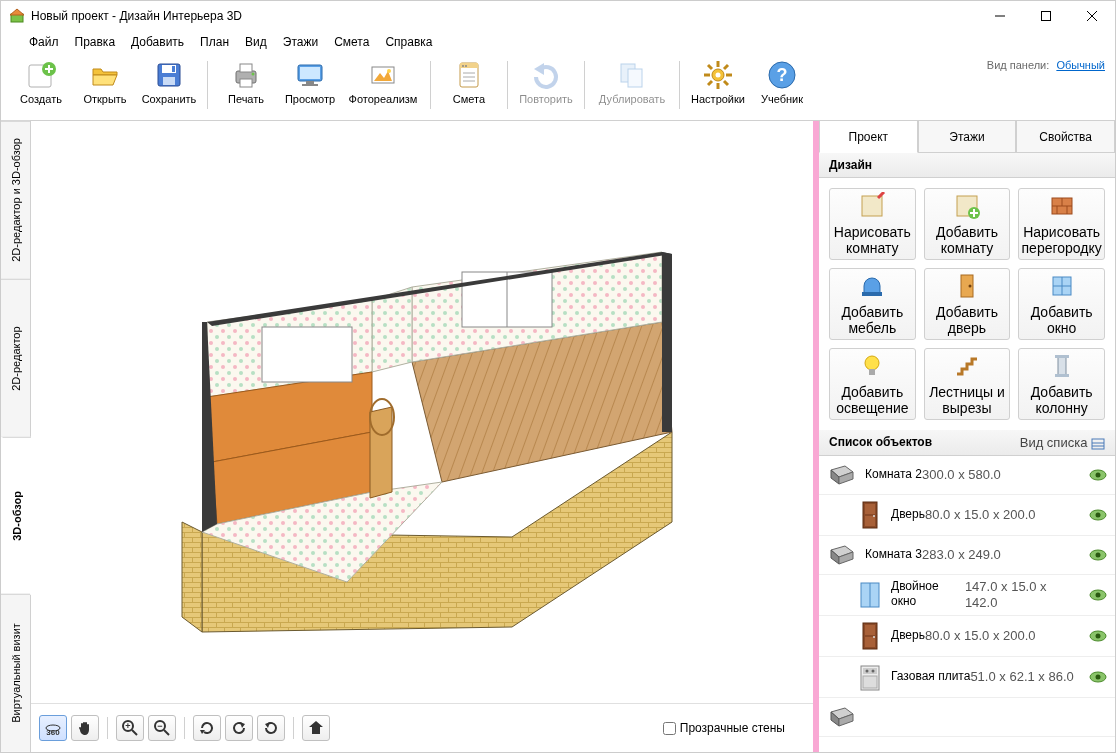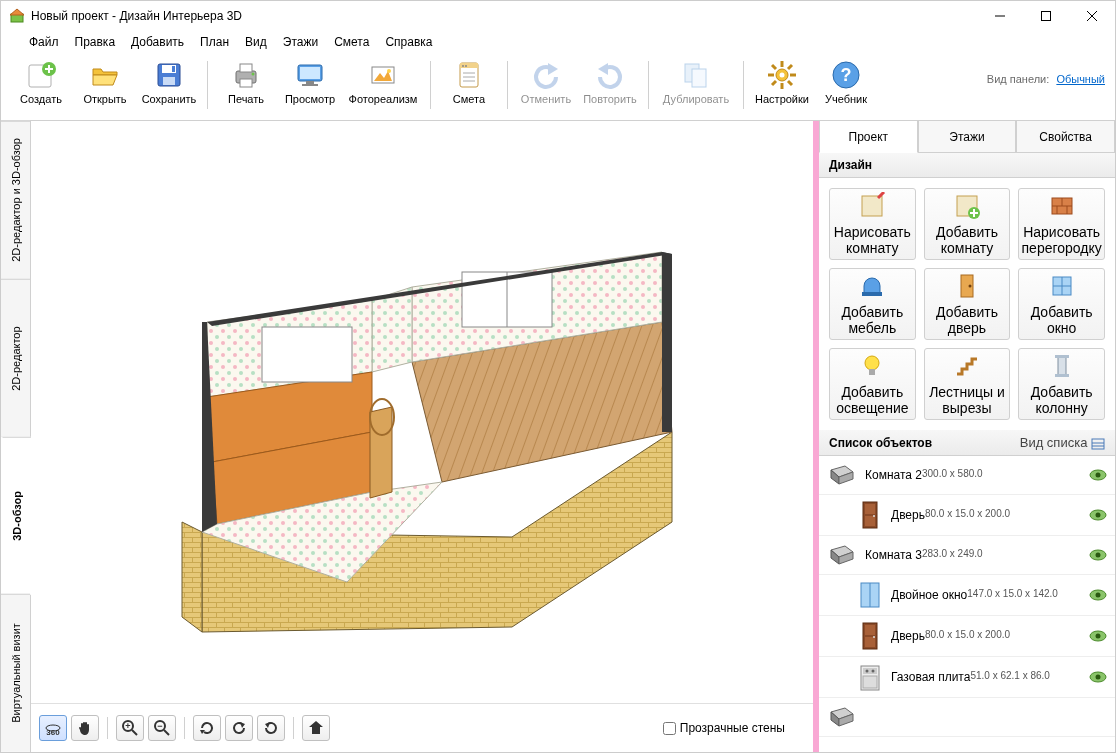--- a/index.html
+++ b/index.html
@@ -10,52 +10,52 @@
 .titlebar .win-btns { display: flex; }
 .titlebar .win-btn { width: 46px; height: 30px; display: flex; align-items: center; justify-content: center; font-size: 14px; color: #333; }
 .menubar { height: 22px; display: flex; align-items: center; padding: 0 20px; }
 .menubar .menu-item { padding: 2px 8px; font-size: 12px; }
 .toolbar { height: 68px; display: flex; align-items: flex-start; padding: 4px 8px 0 8px; border-bottom: 1px solid #d0d0d0; position: relative; }
 .toolbar .tb-btn { width: 60px; height: 58px; display: flex; flex-direction: column; align-items: center; justify-content: flex-start; padding-top: 2px; gap: 2px; font-size: 11px; margin: 0 2px; border-radius: 3px; }
 .toolbar .tb-btn.wide { width: 78px; }
 .toolbar .tb-sep { width: 1px; height: 48px; background: #d0d0d0; margin: 4px 6px 0 6px; }
 .toolbar .tb-btn .icon { width: 32px; height: 32px; display: flex; align-items: center; justify-content: center; }
 .toolbar .tb-btn.disabled { opacity: 0.45; }
-.panel-info { position: absolute; right: 10px; top: 20px; font-size: 11px; color: #6a6a6a; }
+.panel-info { position: absolute; right: 10px; top: 6px; font-size: 11px; color: #6a6a6a; }
 .panel-info .link { color: #0066cc; text-decoration: underline; margin-left: 4px; }
 .main { flex: 1; display: flex; min-height: 0; }
 .vtabs { width: 30px; display: flex; flex-direction: column; border-right: 1px solid #d0d0d0; }
 .vtab { flex: 1; display: flex; align-items: center; justify-content: center; writing-mode: vertical-rl; transform: rotate(180deg); font-size: 11px; border-bottom: 1px solid #d0d0d0; background: #f5f5f5; padding: 6px 0; }
 .vtab.active { background: #fff; font-weight: bold; border-right: 2px solid #fff; margin-right: -1px; }
 .vtab:first-child { border-top: none; }
 .viewport { flex: 1; position: relative; background: #fff; display: flex; flex-direction: column; }
 .view3d { flex: 1; display: flex; align-items: center; justify-content: center; }
 .view-controls { height: 49px; display: flex; align-items: center; padding: 0 8px; gap: 4px; border-top: 1px solid #e0e0e0; }
 .vc-btn { width: 28px; height: 26px; border: 1px solid #c0c0c0; border-radius: 3px; display: flex; align-items: center; justify-content: center; background: linear-gradient(#fff,#eee); font-size: 13px; font-weight: bold; color: #333; }
 .vc-btn.active { background: linear-gradient(#e8f0ff,#cfe0ff); border-color: #6a9edb; }
 .vc-sep { width: 1px; height: 22px; background: #d0d0d0; margin: 0 4px; }
 .chk { display: flex; align-items: center; gap: 4px; font-size: 12px; margin-left: auto; margin-right: 20px;}
 .chk input { width: 13px; height: 13px; }
 .right-panel { width: 302px; border-left: 6px solid #f9a8d4; display: flex; flex-direction: column; background: #fff; }
 .rtabs { display: flex; height: 32px; }
 .rtab { flex: 1; display: flex; align-items: center; justify-content: center; font-size: 12px; border: 1px solid #d0d0d0; border-top: none; background: #f7f7f7; }
 .rtab.active { background: #fff; border-bottom-color: #fff; }
-.section-header { background: linear-gradient(#f7f7f7,#ebebeb); border-bottom: 1px solid #d0d0d0; padding: 5px 10px; font-size: 12px; font-weight: bold; display:flex; align-items:center; justify-content:space-between;}
+.section-header { background: linear-gradient(#f7f7f7,#ebebeb); border-bottom: 1px solid #d0d0d0; padding: 5px 10px; font-size: 12px; font-weight: bold; display:flex; justify-content:space-between;}
 .section-header .mini { font-weight: normal; font-size: 13px; color: #444; }
 .design-grid { display: grid; grid-template-columns: repeat(3, 1fr); gap: 8px; padding: 10px; }
 .dg-btn { height: 72px; border: 1px solid #d0d0d0; border-radius: 3px; background: linear-gradient(#fdfdfd,#f2f2f2); display: flex; flex-direction: column; align-items: center; justify-content: center; gap: 4px; font-size: 14px; text-align: center; line-height: 1.15; padding: 4px 2px; }
 .dg-btn .icon { width: 28px; height: 28px; display: flex; align-items: center; justify-content: center; }
 .obj-list { flex: 1; overflow-y: auto; min-height: 0; }
 .obj-item { display: flex; align-items: center; padding: 4px 8px; gap: 10px; border-bottom: 1px solid #eee; }
 .obj-item .obj-icon { width: 28px; height: 30px; display: flex; align-items: center; justify-content: center; flex-shrink: 0; }
 .obj-item.child { padding-left: 40px; }
 .obj-item.child .obj-icon { width: 22px; height: 32px; }
 .obj-item .obj-text { flex: 1; display: flex; flex-direction: row; line-height: 1.2; }
 .obj-item .obj-name { font-size: 12px; }
-.obj-item .obj-dim { font-size: 10px; color: #555; }
+.obj-item .obj-dim { font-size: 13px; color: #555; }
 .obj-item .eye { width: 18px; height: 12px; display:flex; align-items:center; justify-content:center; }
 svg { display: block; }
 </style>
 </head>
 <body>
 
 <div class="titlebar">
   <span class="app-icon">
     <svg width="16" height="16">
         <rect x="2" y="6" width="12" height="8" fill="#7cc248" stroke="#4a8a1f"></rect>
@@ -167,29 +167,20 @@
           <circle cx="10" cy="7" r="1" fill="#888"></circle>
           <circle cx="13" cy="7" r="1" fill="#888"></circle>
           <line x1="10" y1="14" x2="22" y2="14" stroke="#aaa"></line>
           <line x1="10" y1="18" x2="22" y2="18" stroke="#aaa"></line>
           <line x1="10" y1="22" x2="22" y2="22" stroke="#aaa"></line>
         </svg>
       </span>
       <span>Смета</span>
     </div>
     <div class="tb-sep"></div>
-    <div class="tb-btn disabled">
-      <span class="icon">
-        <svg width="32" height="32">
-          <path d="M22 10a10 10 0 1 0 4 8" fill="none" stroke="#7aa0d4" stroke-width="4"></path>
-          <polygon points="18,4 28,10 18,16" fill="#7aa0d4"></polygon>
-        </svg>
-      </span>
-      <span>Отменить</span>
-    </div>
     <div class="tb-btn disabled">
       <span class="icon">
         <svg width="32" height="32">
           <path d="M10 10a10 10 0 1 1 -4 8" fill="none" stroke="#7aa0d4" stroke-width="4"></path>
           <polygon points="14,4 4,10 14,16" fill="#7aa0d4"></polygon>
         </svg>
       </span>
       <span>Повторить</span>
     </div>
     <div class="tb-sep"></div>

